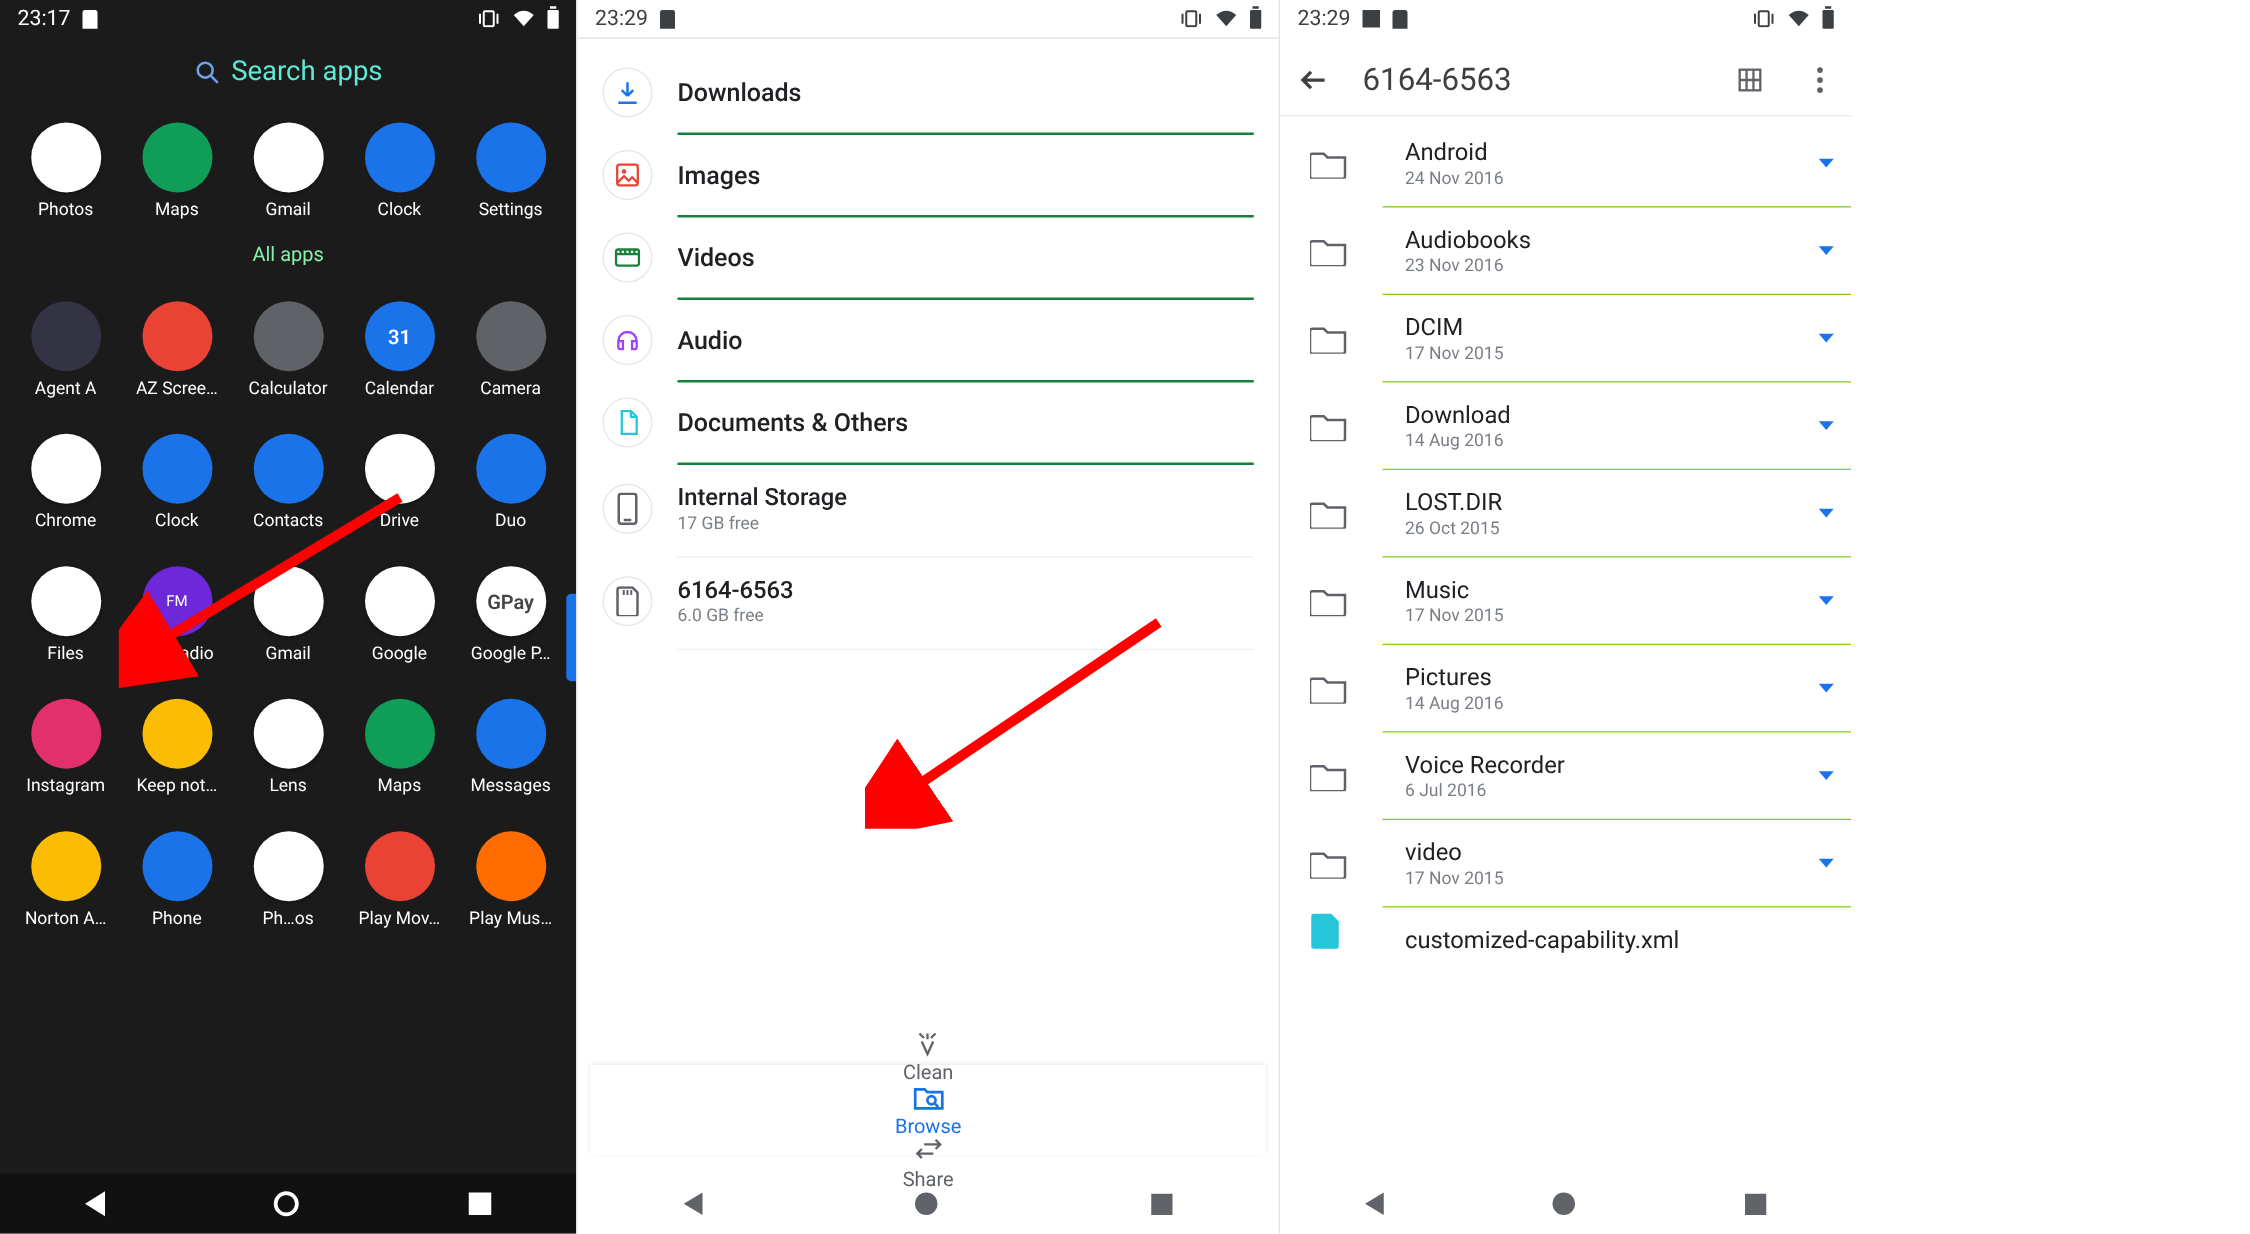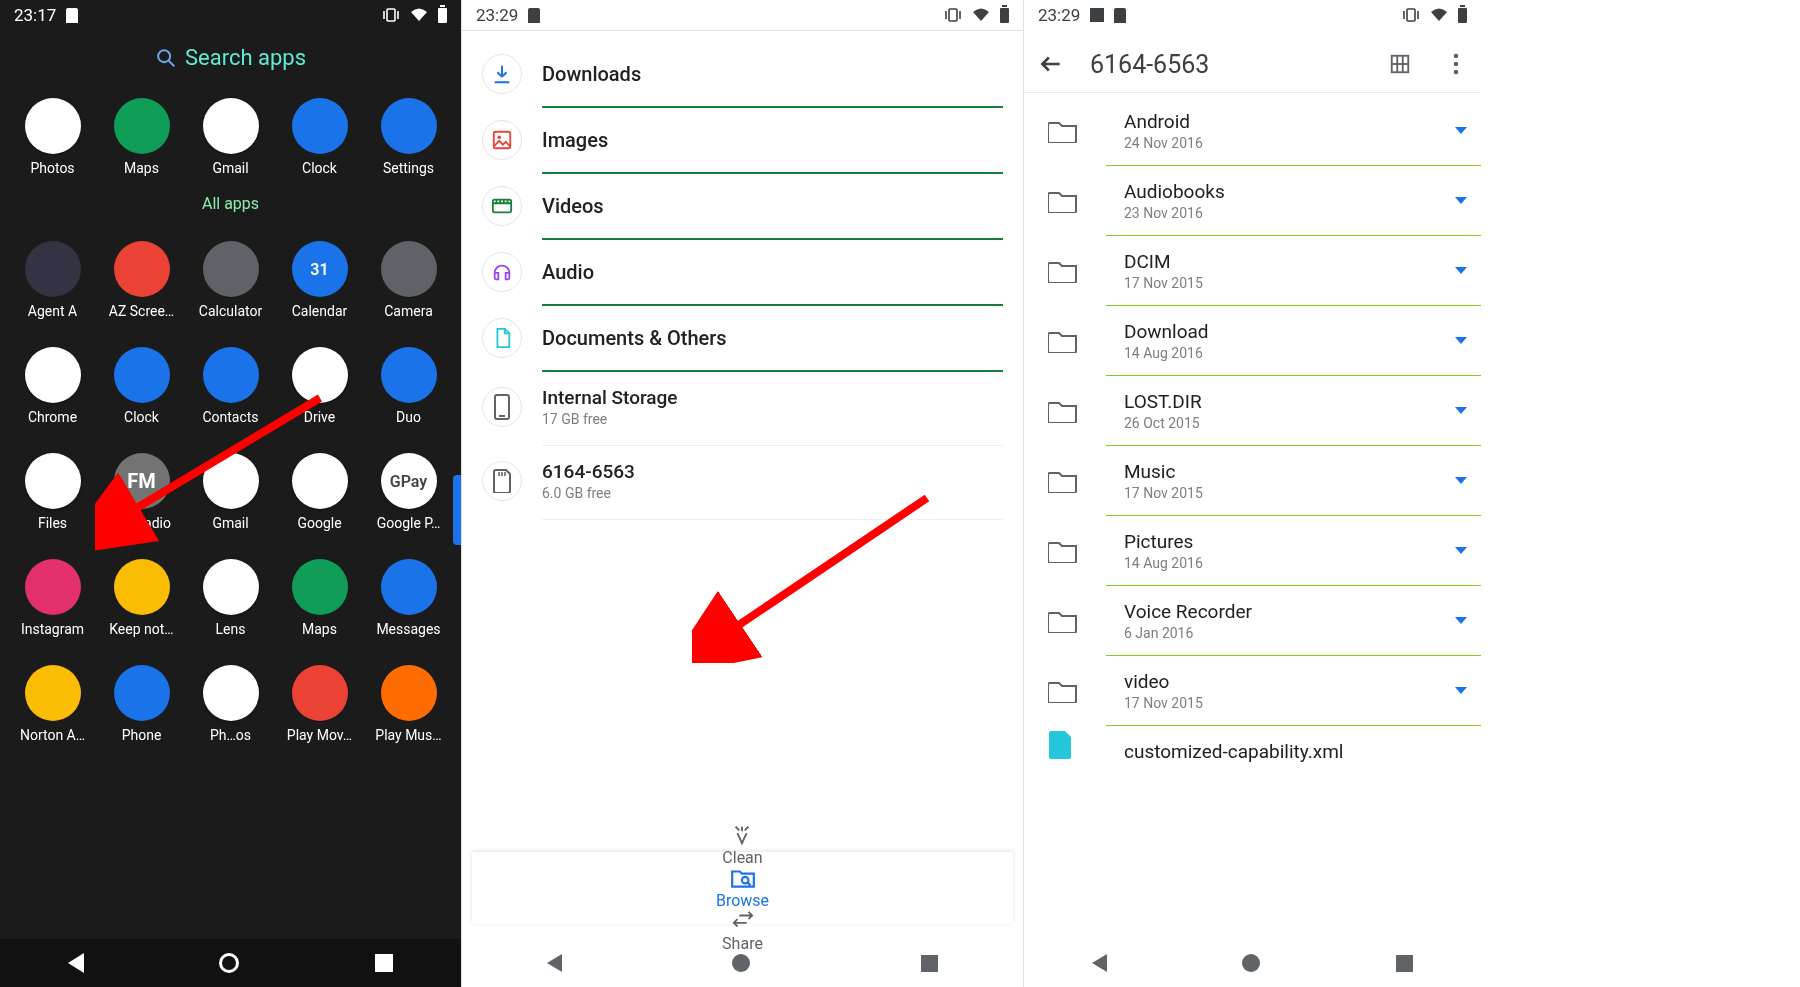--- a/index.html
+++ b/index.html
@@ -178,21 +178,21 @@
         </div>
         <div class="app">
           <div class="ic" style="background: rgb(26, 115, 232);"></div>
           <div class="lbl">Duo</div>
         </div>
         <div class="app">
           <div class="ic" style="background: rgb(255, 255, 255); box-shadow: rgba(0, 0, 0, 0.4) 0px 1px 3px;"></div>
           <div class="lbl">Files</div>
         </div>
         <div class="app">
-          <div class="ic" style="background: #737373; font-size: 20px; font-weight: 700; color: rgb(255, 255, 255);">FM</div>
+          <div class="ic" style="background: #6d28d9; font-size: 12px; font-weight: 400; color: rgb(255, 255, 255);">FM</div>
           <div class="lbl">FM Radio</div>
         </div>
         <div class="app">
           <div class="ic" style="background: rgb(255, 255, 255); box-shadow: rgba(0, 0, 0, 0.4) 0px 1px 3px;"></div>
           <div class="lbl">Gmail</div>
         </div>
         <div class="app">
           <div class="ic" style="background: rgb(255, 255, 255); box-shadow: rgba(0, 0, 0, 0.4) 0px 1px 3px;"></div>
           <div class="lbl">Google</div>
         </div>
@@ -534,21 +534,21 @@
           <div class="chev"></div>
         </div>
         <div class="frow">
           <div class="fic">
             <svg width="30" height="24" viewBox="0 0 30 24">
               <path d="M2 4h9l3 3h14v15a2 2 0 01-2 2H2a2 2 0 01-2-2V6a2 2 0 012-2z" fill="none" stroke="#5f6368" stroke-width="2"></path>
             </svg>
           </div>
           <div class="ftxt">
             <div class="n">Voice Recorder</div>
-            <div class="d">6 Jan 2016</div>
+            <div class="d">6 Jul 2016</div>
           </div>
           <div class="chev"></div>
         </div>
         <div class="frow">
           <div class="fic">
             <svg width="30" height="24" viewBox="0 0 30 24">
               <path d="M2 4h9l3 3h14v15a2 2 0 01-2 2H2a2 2 0 01-2-2V6a2 2 0 012-2z" fill="none" stroke="#5f6368" stroke-width="2"></path>
             </svg>
           </div>
           <div class="ftxt">

